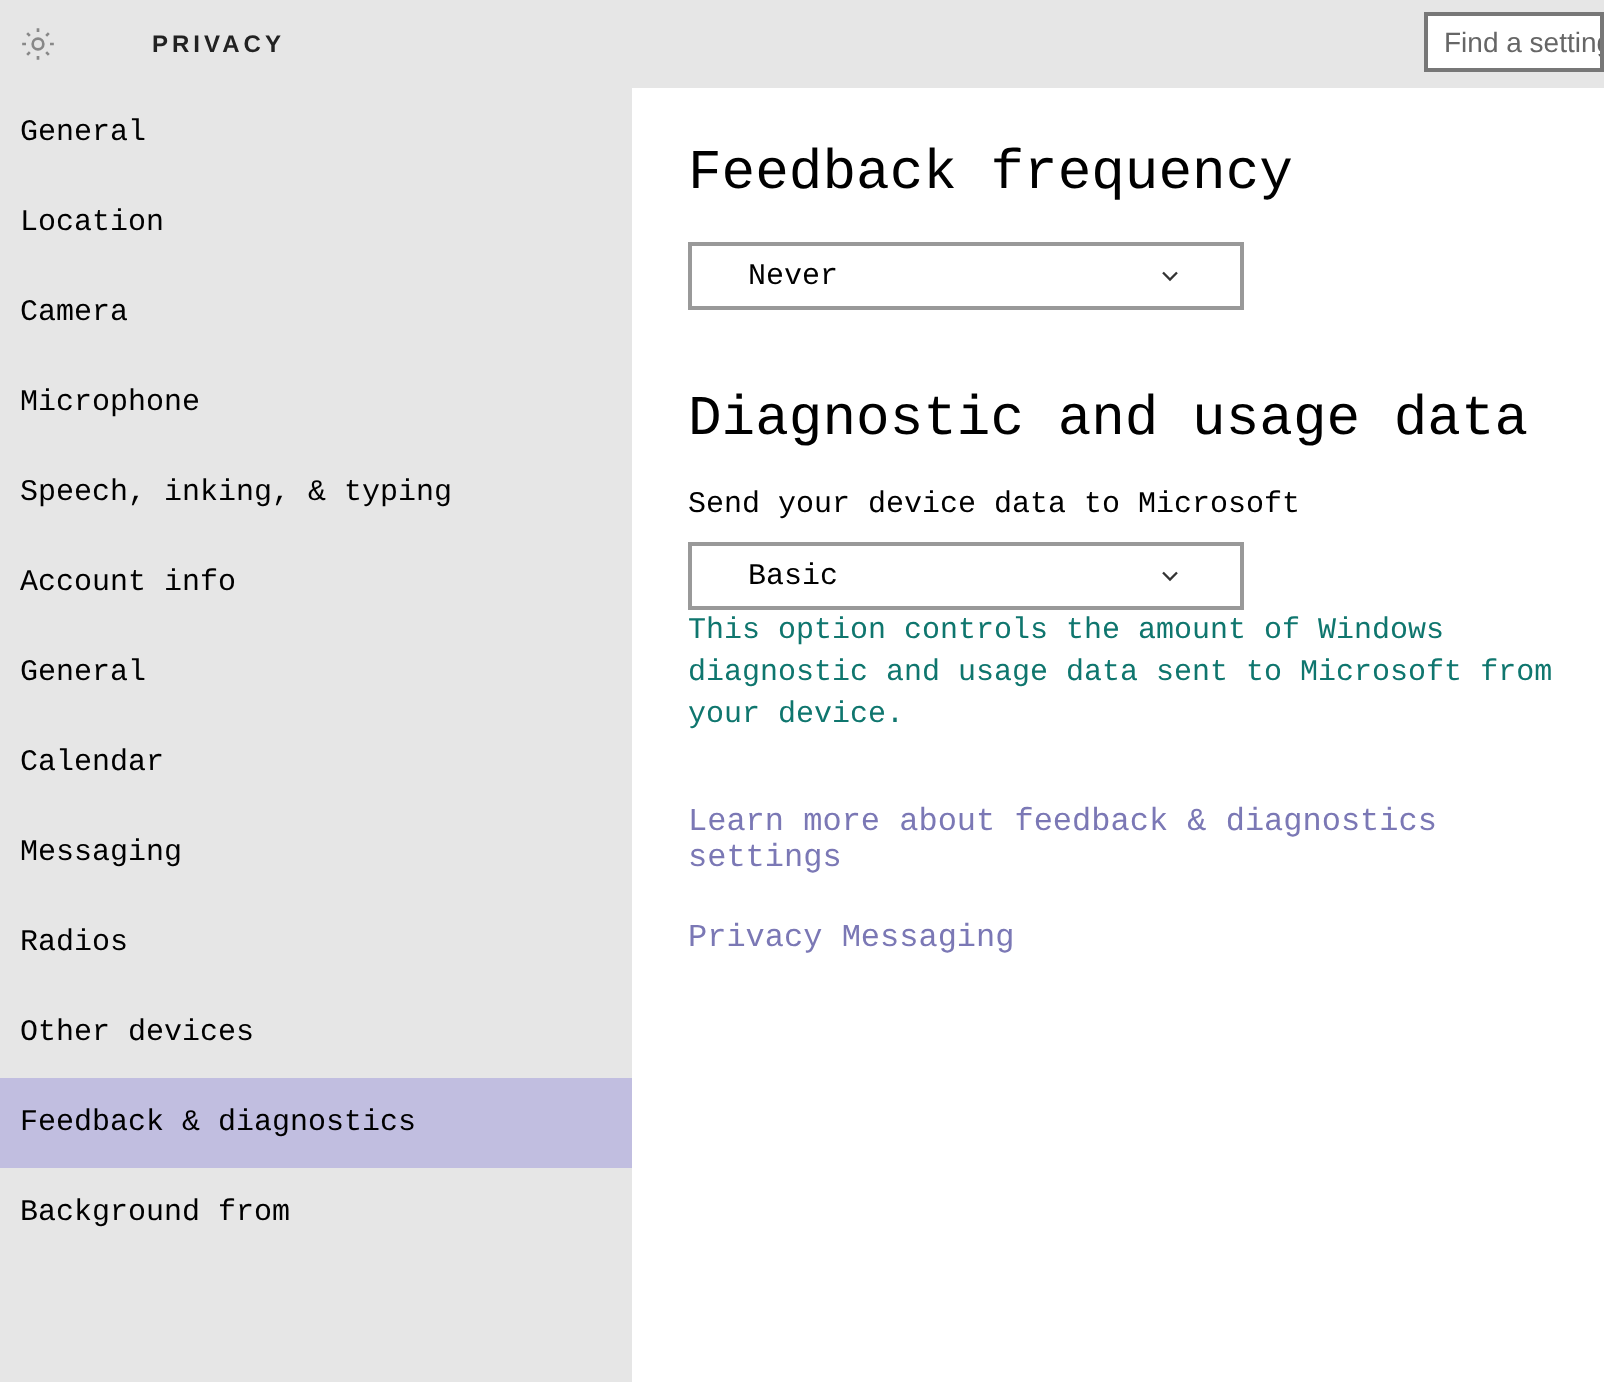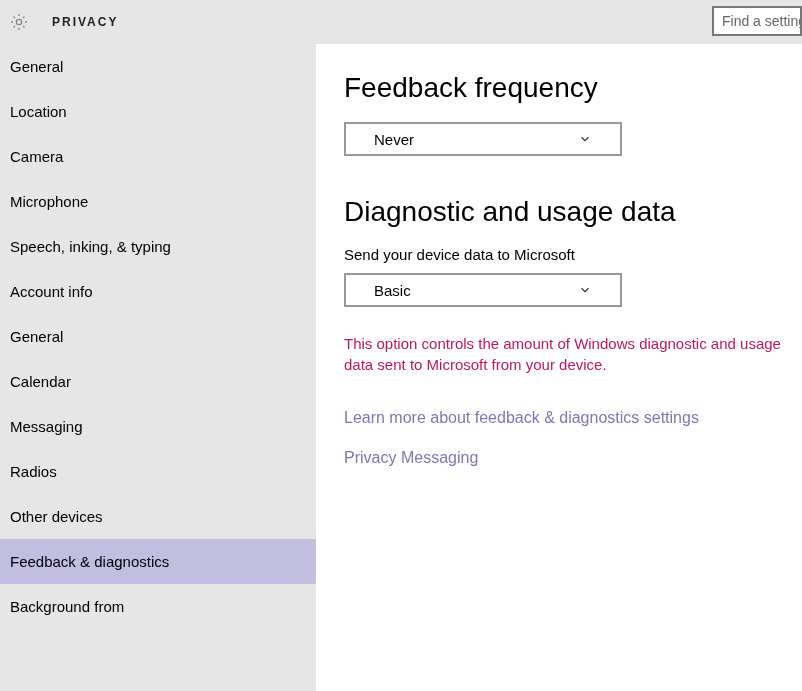--- a/index.html
+++ b/index.html
@@ -12,20 +12,21 @@
     height: 691px;
     overflow: hidden;
   }
   .header {
     background: #e6e6e6;
     height: 44px;
     display: flex;
     align-items: center;
     padding-left: 8px;
     position: relative;
+    gap: 24px;
   }
   .header-icon {
     width: 22px;
     height: 22px;
     display: flex;
     align-items: center;
     justify-content: center;
     color: #666;
   }
   .header-title {
@@ -47,20 +48,21 @@
     font-size: 14px;
     color: #666;
     overflow: hidden;
     white-space: nowrap;
     display: flex;
     align-items: center;
   }
   .content {
     display: flex;
     height: calc(100% - 44px);
+    font-family: Liberation Mono, monospace;
   }
   .sidebar {
     width: 316px;
     background: #e6e6e6;
     flex-shrink: 0;
   }
   .sidebar-item {
     padding: 14px 10px;
     font-size: 15px;
     cursor: pointer;
@@ -96,22 +98,21 @@
     font-size: 15px;
     cursor: pointer;
     background: #fff;
   }
   .dropdown .chev {
     color: #333;
   }
   .gap { height: 40px; }
   .desc {
     font-size: 15px;
-    color: #be185d;
-    margin-top: 26px;
+    color: #0f766e;
     max-width: 440px;
     line-height: 1.4;
   }
   .link {
     color: #7b78b5;
     font-size: 16px;
     margin-top: 34px;
     cursor: pointer;
     display: block;
   }

